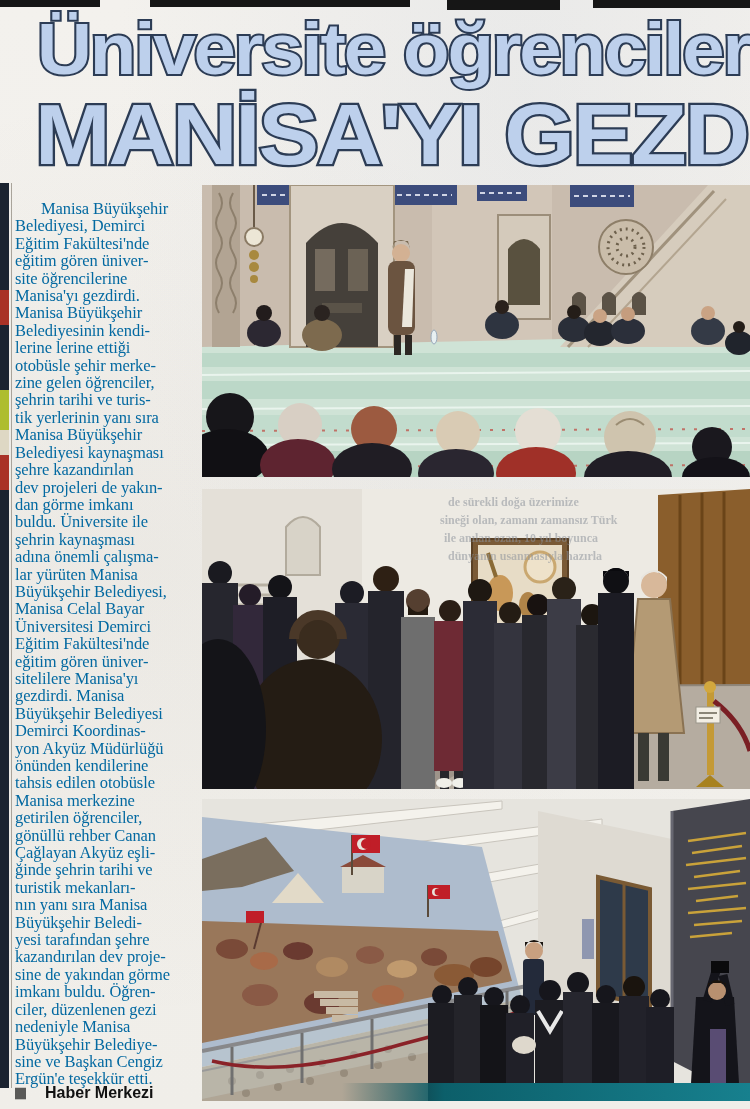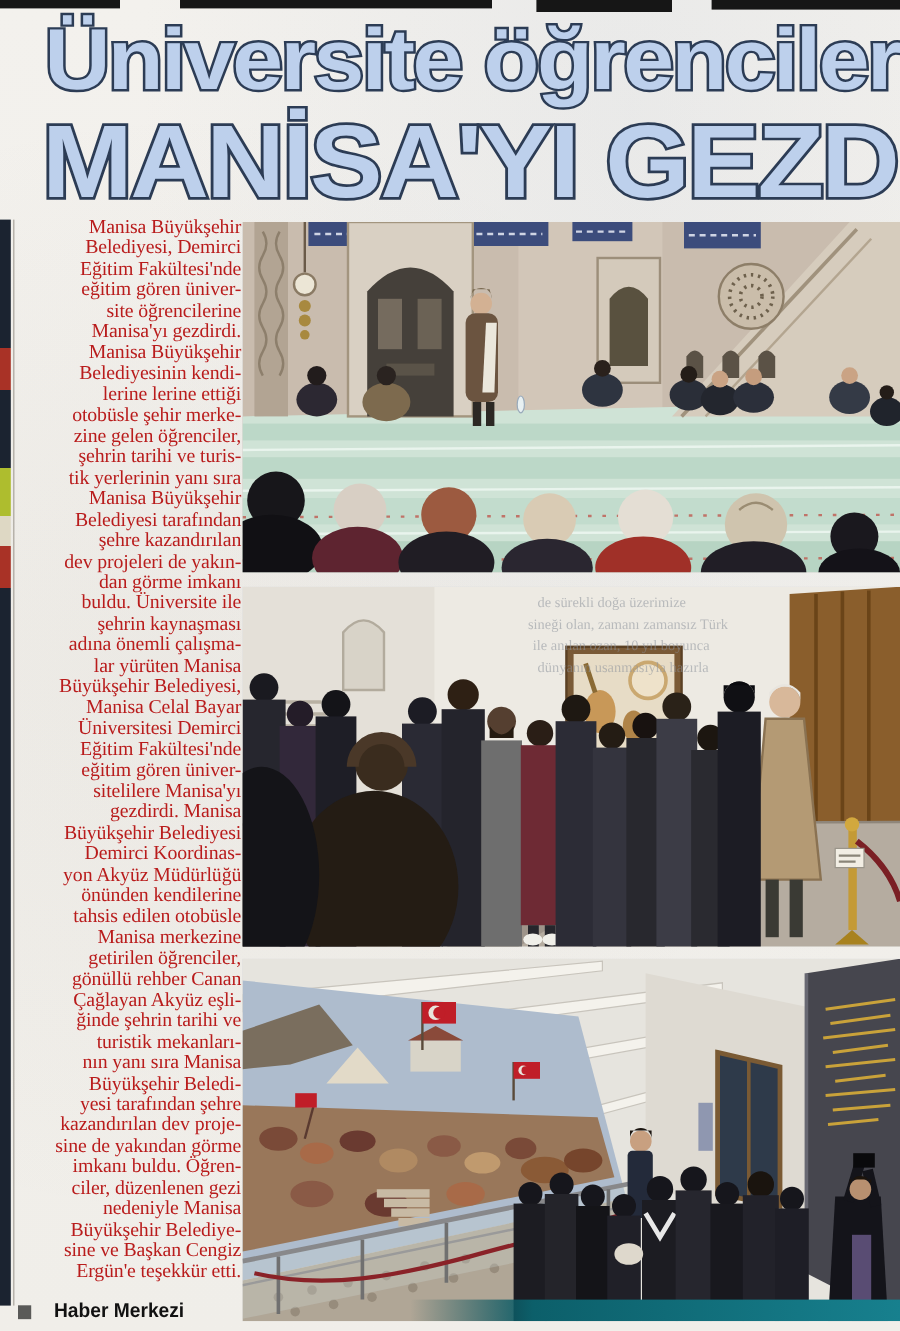--- a/index.html
+++ b/index.html
@@ -29,42 +29,41 @@
   
   .headline-wrap { position:absolute; left:0; top:6px; width:750px; height:172px;margin-left:28px; }
 
   
   .edge-bar { position:absolute; left:0; top:183px; width:9px; height:905px; }
   .edge-seg { position:absolute; left:0; width:9px; }
   .edge-rule { position:absolute; left:11px; top:183px; width:1px; height:905px; background:#a9a49b; }
 
   
   .article {
-    position:absolute; left:15px; top:180px; width:186px;
-    font-size:16.5px; line-height:17.4px; color:#b91c1c;
+    position:absolute; left:15px; top:200px; width:186px;
+    font-size:16.5px; line-height:17.4px; color:#0369a1;
     letter-spacing:-0.1px;
-    text-align:right;
   }
   .article-line { white-space:nowrap; }
   .article-line:first-child { text-indent:26px; }
 
   .byline {
     position:absolute; left:15px; top:1084px;
     display:flex; align-items:center; gap:19px;
     font-family:"Liberation Sans", sans-serif;
     font-weight:bold; font-size:16px; color:#111;
     transform:scaleY(1.05);
   }
   .byline-square { width:11px; height:11px; background:#5a5a58; display:inline-block; }
 
   
   .photo { position:absolute; left:202px; width:548px; overflow:hidden; background:#ddd; }
   .photo svg { display:block; }
   .photo-1 { top:185px; height:292px; }
-  .photo-2 { top:489px; height:300px; }
+  .photo-2 { top:489px; height:300px;font-weight:bold; }
   .photo-3 { top:799px; height:302px; }
 
   
   .bleed-frag {
     position:absolute; font-family:"Liberation Serif", serif;
     color:#8d939c; opacity:0.55; font-size:12px; white-space:nowrap;
   }
 </style>
 </head>
 <body>
@@ -102,21 +101,21 @@
     <div class="article-line">site öğrencilerine</div>
     <div class="article-line">Manisa'yı gezdirdi.</div>
     <div class="article-line">Manisa Büyükşehir</div>
     <div class="article-line">Belediyesinin kendi-</div>
     <div class="article-line">lerine lerine ettiği</div>
     <div class="article-line">otobüsle şehir merke-</div>
     <div class="article-line">zine gelen öğrenciler,</div>
     <div class="article-line">şehrin tarihi ve turis-</div>
     <div class="article-line">tik yerlerinin yanı sıra</div>
     <div class="article-line">Manisa Büyükşehir</div>
-    <div class="article-line">Belediyesi tarafından</div>
+    <div class="article-line">Belediyesi kaynaşması</div>
     <div class="article-line">şehre kazandırılan</div>
     <div class="article-line">dev projeleri de yakın-</div>
     <div class="article-line">dan görme imkanı</div>
     <div class="article-line">buldu. Üniversite ile</div>
     <div class="article-line">şehrin kaynaşması</div>
     <div class="article-line">adına önemli çalışma-</div>
     <div class="article-line">lar yürüten Manisa</div>
     <div class="article-line">Büyükşehir Belediyesi,</div>
     <div class="article-line">Manisa Celal Bayar</div>
     <div class="article-line">Üniversitesi Demirci</div>

